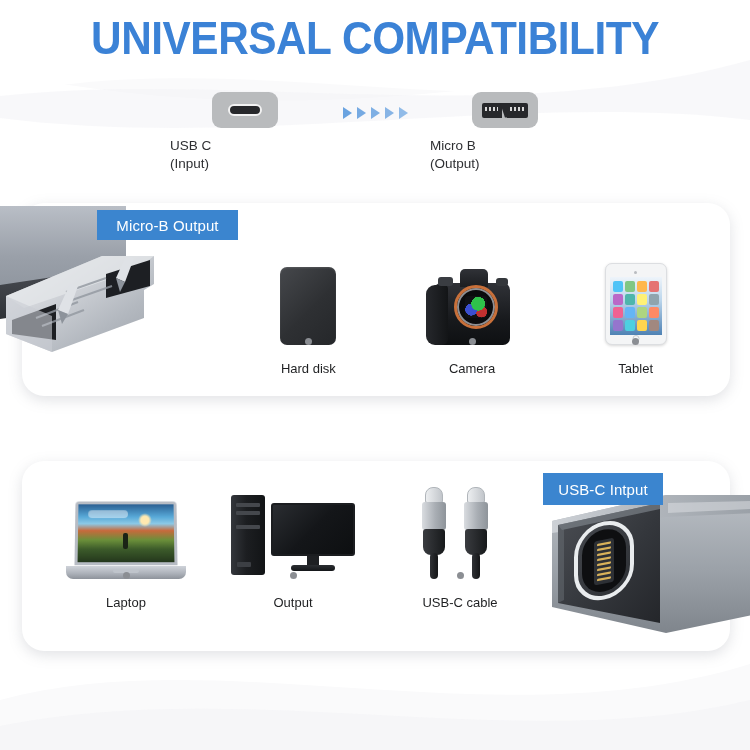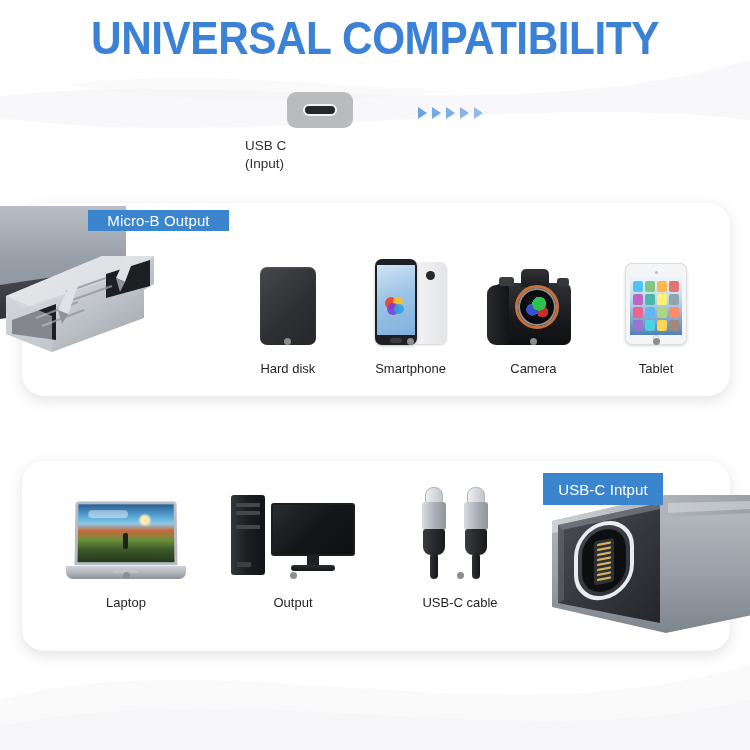--- a/index.html
+++ b/index.html
@@ -136,21 +136,21 @@
     color: #ffffff;
     font-size: 15px;
     font-family: "Liberation Sans Narrow", "Liberation Sans", sans-serif;
     display: flex;
     align-items: center;
     justify-content: center;
     z-index: 12;
     letter-spacing: .1px;
     white-space: nowrap;
   }
-  #badge-microb { left: 88px;  top: 210px; width: 141px; height: 21px; }
+  #badge-microb { left: 97px;  top: 210px; width: 141px; height: 30px; }
   #badge-usbc   { left: 543px; top: 473px; width: 120px; height: 32px; }
 
   
   .dev-row {
     position: absolute;
     display: flex;
     align-items: flex-end;
     z-index: 6;
     gap: 11px;
   }
@@ -478,20 +478,35 @@
     </div>
 
     <div class="flow-arrows">
       <span class="arrow a1"></span>
       <span class="arrow a2"></span>
       <span class="arrow a3"></span>
       <span class="arrow a4"></span>
       <span class="arrow a5"></span>
     </div>
 
+    <div class="flow-item">
+      <div class="conn-badge">
+        <div class="microb-shape">
+          <div class="microb-left"></div>
+          <div class="microb-notch"></div>
+          <div class="microb-right"></div>
+          <div class="pin-row pin-left"></div>
+          <div class="pin-row pin-right"></div>
+        </div>
+      </div>
+      <div class="flow-label">
+        <div>Micro B</div>
+        <div>(Output)</div>
+      </div>
+    </div>
   </div>
 
   <div class="card" id="card-top"></div>
 
   <svg id="product-microb" viewBox="0 0 230 170">
     <defs>
       <linearGradient id="mbBody" x1="0" y1="0" x2="0" y2="1">
         <stop offset="0%" stop-color="#b9bec6"></stop>
         <stop offset="45%" stop-color="#9aa0a9"></stop>
         <stop offset="100%" stop-color="#868d96"></stop>
@@ -545,40 +560,20 @@
   <div class="dev-row" id="dev-row-top">
 
     <div class="dev-cell">
       <div class="dev-art">
         <div class="harddisk"></div>
       </div>
       <div class="dev-dot"></div>
       <div class="dev-label">Hard disk</div>
     </div>
 
-    <div class="dev-cell">
-      <div class="dev-art">
-        <div class="phone">
-          <div class="phone-white"></div>
-          <div class="phone-cam"></div>
-          <div class="phone-black">
-            <div class="phone-screen"></div>
-            <svg class="phone-blob" viewBox="0 0 22 22">
-              <circle cx="7" cy="8" r="6" fill="#e8452f" opacity=".92"></circle>
-              <circle cx="14" cy="7" r="5" fill="#f2c230" opacity=".92"></circle>
-              <circle cx="9" cy="14" r="6" fill="#7b3fd4" opacity=".88"></circle>
-              <circle cx="15" cy="14" r="5" fill="#2fa3e0" opacity=".88"></circle>
-            </svg>
-            <div class="phone-home"></div>
-          </div>
-        </div>
-      </div>
-      <div class="dev-dot"></div>
-      <div class="dev-label">Smartphone</div>
-    </div>
 
     <div class="dev-cell">
       <div class="dev-art">
         <div class="camera">
           <div class="cam-body"></div>
           <div class="cam-grip"></div>
           <div class="cam-hump"></div>
           <div class="cam-dial"></div>
           <div class="cam-dial2"></div>
           <div class="cam-mount">

